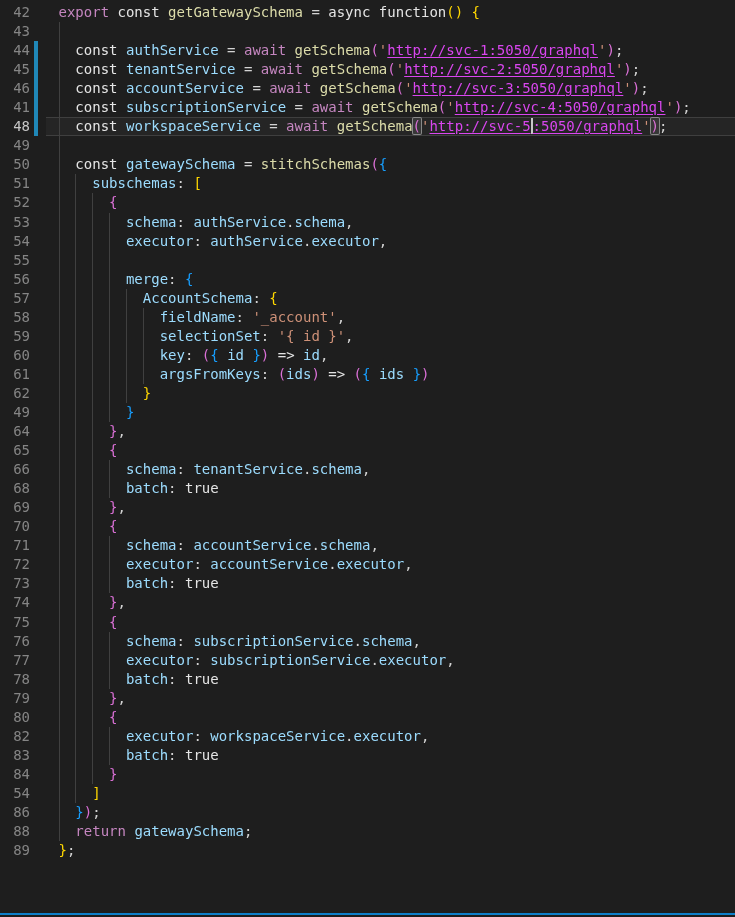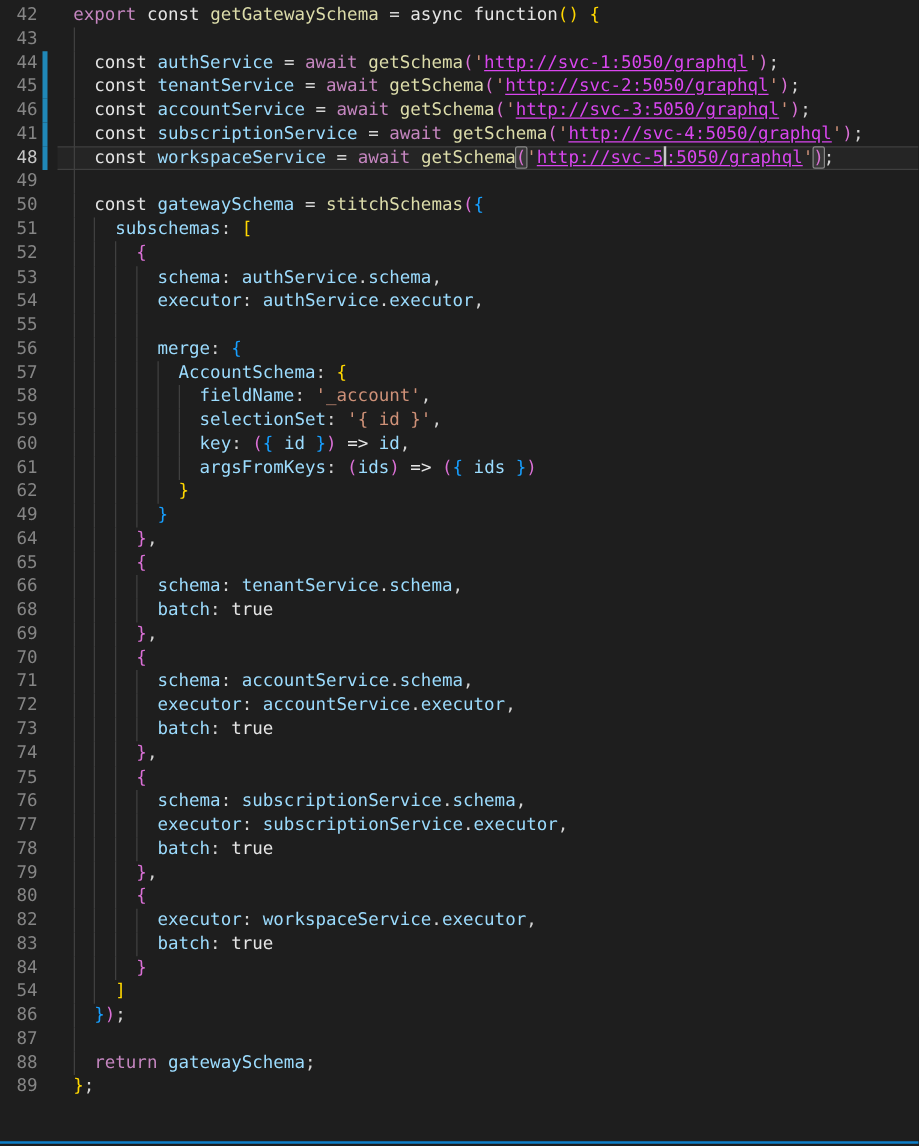--- a/index.html
+++ b/index.html
@@ -364,25 +364,20 @@
         <div class="num">54</div>
         <div class="code"><span class="tk pl">    </span><span class="tk b1">]</span></div>
       </div>
       <div class="row">
         <div class="guide" style="left: 58.5px;"></div>
         <div class="num">86</div>
         <div class="code"><span class="tk pl">  </span><span class="tk b3">}</span><span class="tk b2">)</span><span class="tk pl">;</span></div>
       </div>
       <div class="row">
         <div class="guide" style="left: 58.5px;"></div>
-        <div class="num">87</div>
-        <div class="code"></div>
-      </div>
-      <div class="row">
-        <div class="guide" style="left: 58.5px;"></div>
         <div class="num">88</div>
         <div class="code"><span class="tk pl">  </span><span class="tk kw1">return</span><span class="tk pl"> </span><span class="tk var">gatewaySchema</span><span class="tk pl">;</span></div>
       </div>
       <div class="row">
         <div class="num">89</div>
         <div class="code"><span class="tk b1">}</span><span class="tk pl">;</span></div>
       </div>
     </div>
   <div id="panel-border"></div>
 </div>

